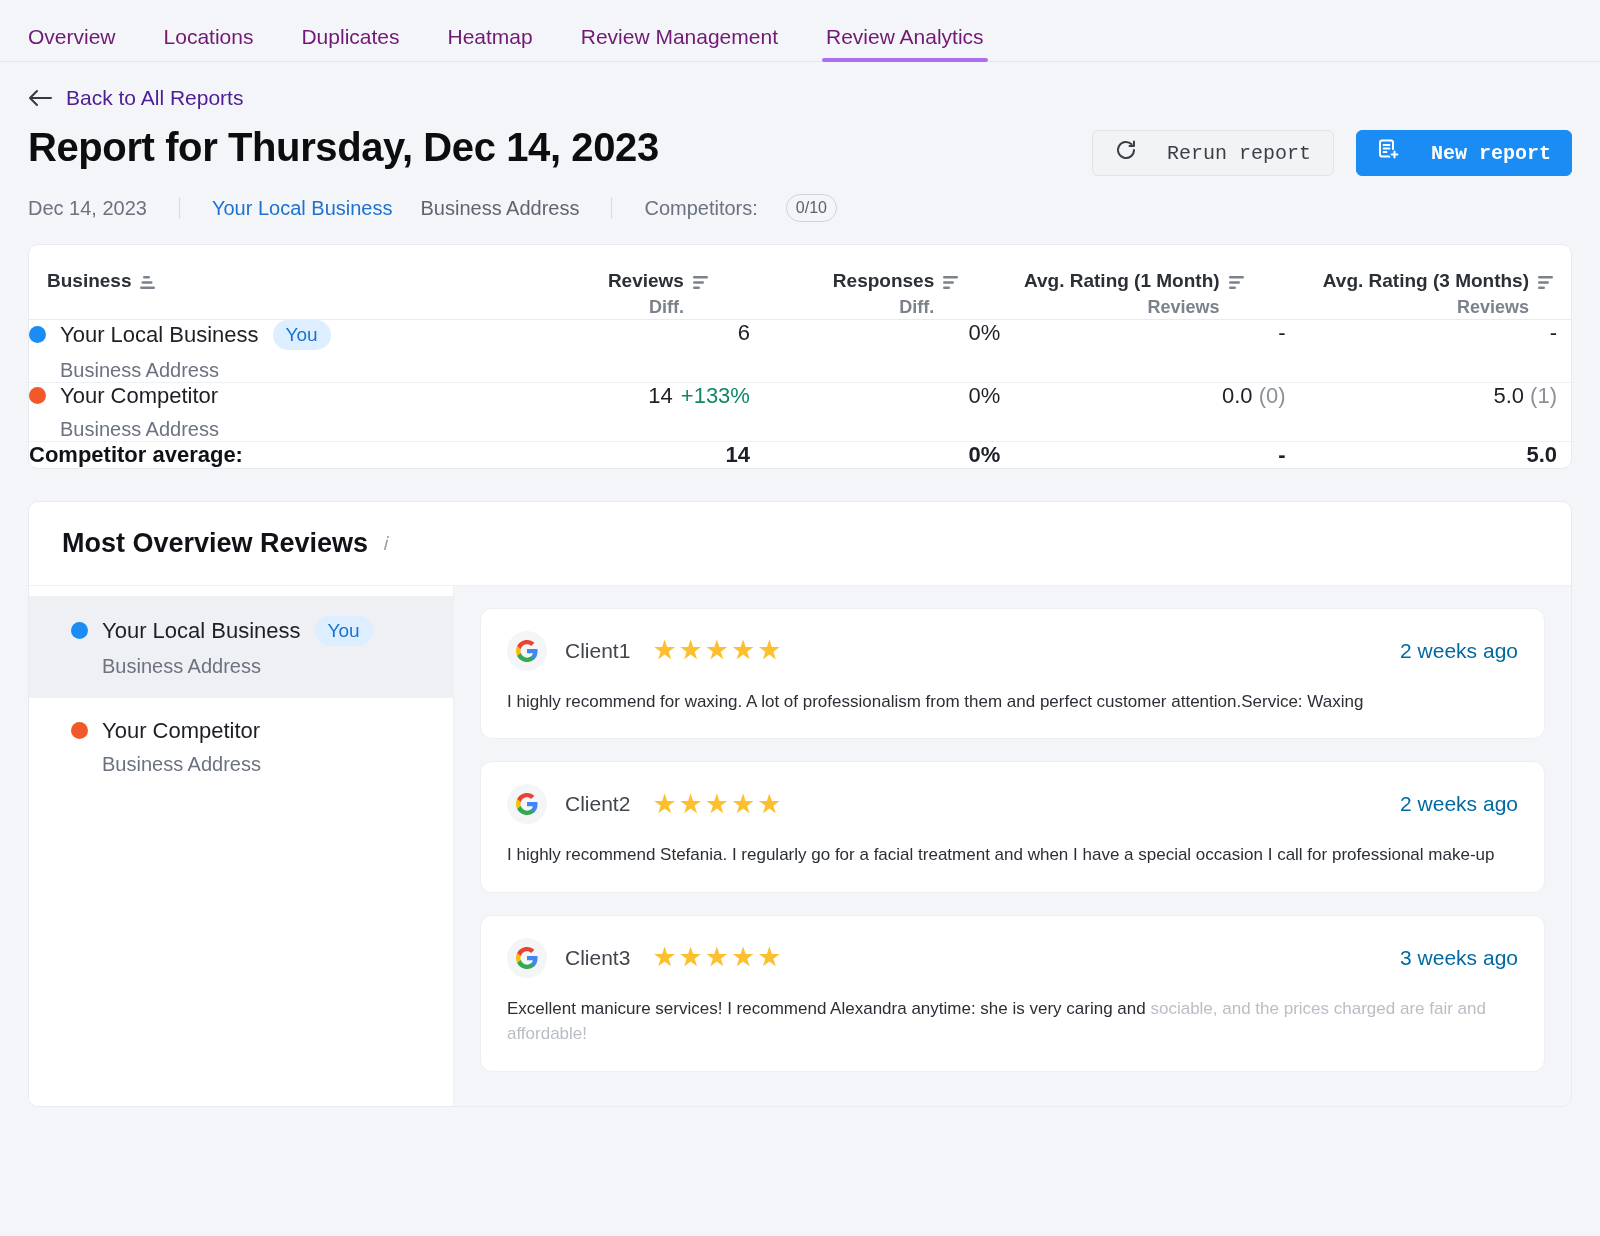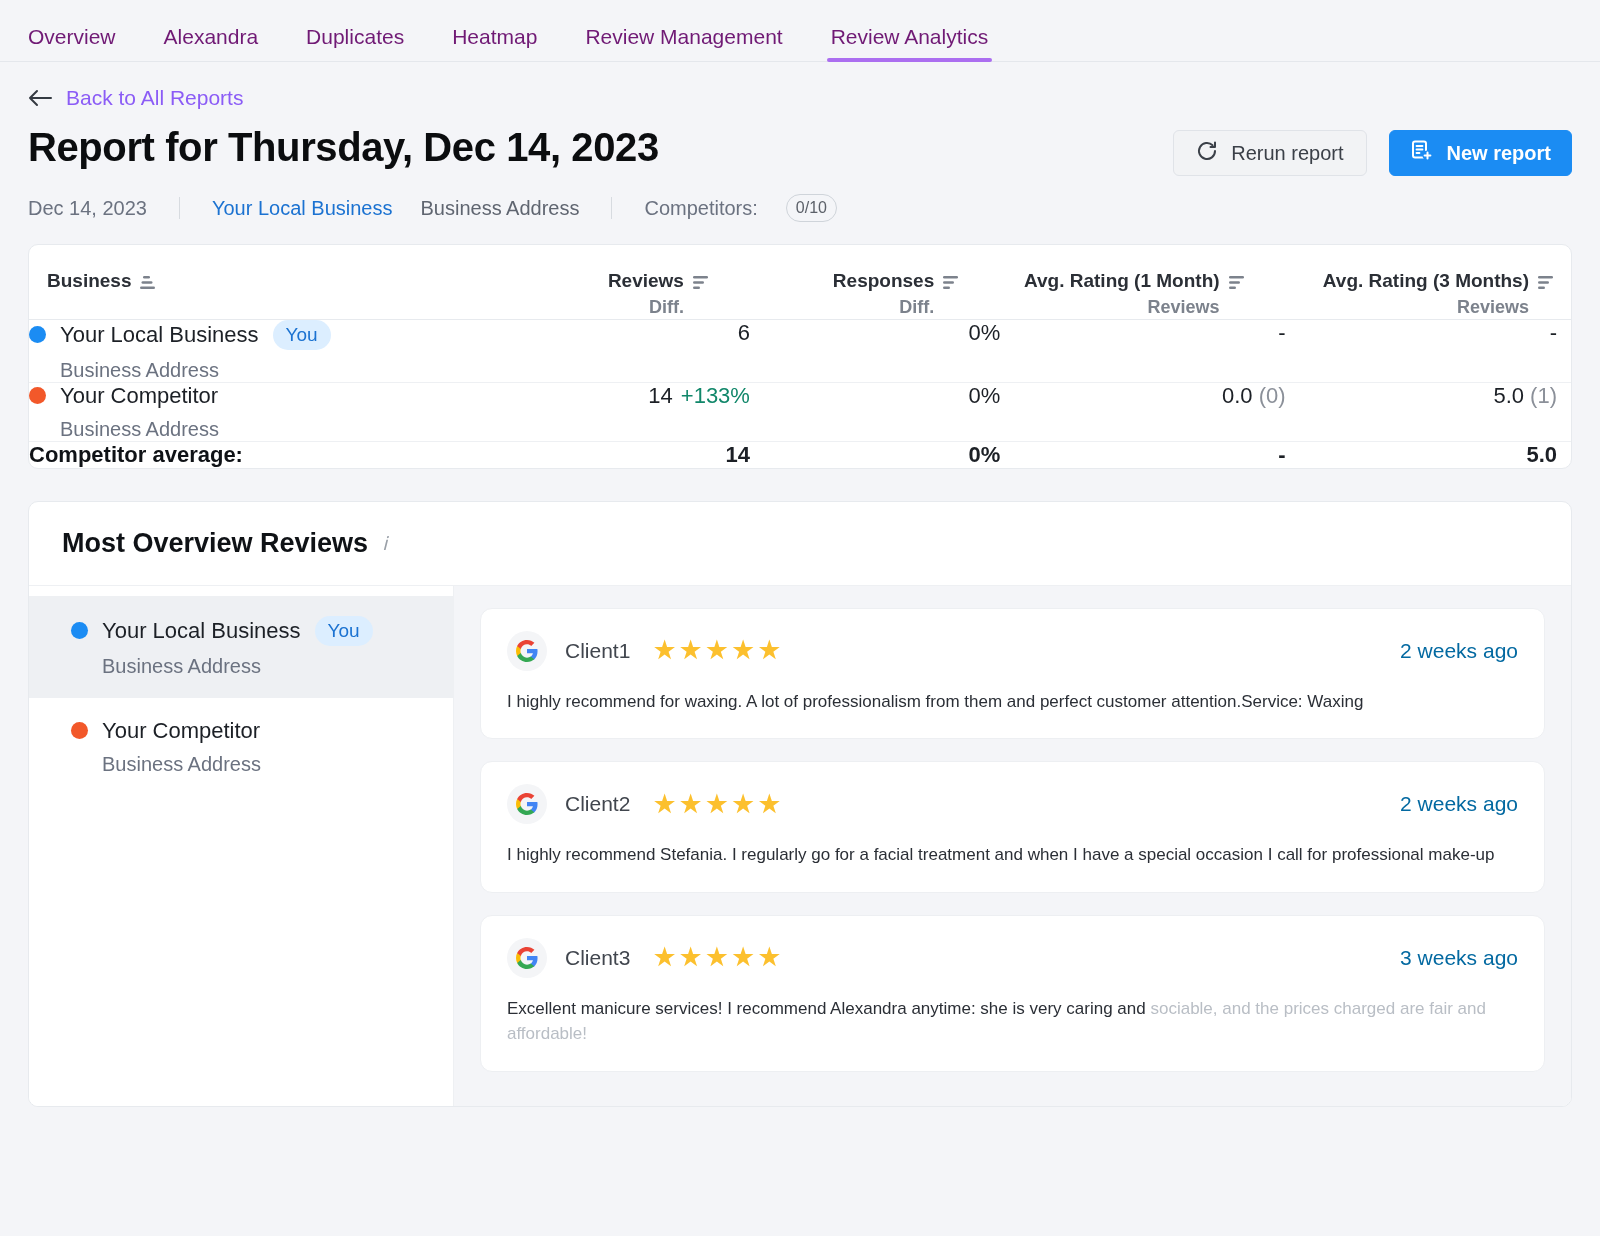--- a/index.html
+++ b/index.html
@@ -42,45 +42,46 @@
     border-radius: 2px;
   }
 
   
   .page { padding: 0 28px; }
 
   .backlink {
     display: flex; align-items: center; gap: 12px;
     margin-top: 24px;
     font-size: 21px;
-    color: #8b5cf6;
+    color: #4c1d95;
     cursor: pointer;
     width: max-content;
   }
   .backlink svg { display: block; }
 
   .titlerow {
     display: flex; align-items: flex-start; justify-content: space-between;
     margin-top: 14px;
   }
   .page-title {
     font-size: 40px;
     font-weight: bold;
     letter-spacing: -0.4px;
     color: #0b0d0f;
     line-height: 1.15;
   }
   .actions { display: flex; align-items: center; gap: 22px; padding-top: 6px; }
   .btn {
-    display: inline-flex; align-items: center; gap: 13px;
+    display: inline-flex; align-items: center; gap: 30px;
     height: 46px; padding: 0 22px;
     border-radius: 6px;
     font-size: 20px;
     cursor: pointer;
     white-space: nowrap;
+    font-family: Liberation Mono, monospace;
   }
   .btn-secondary {
     background: #f2f3f5;
     border: 1px solid #e0e3e8;
     color: #3b4048;
   }
   .btn-primary {
     background: #1b8cf3;
     border: 1px solid #1b8cf3;
     color: #ffffff;
@@ -226,21 +227,21 @@
     line-height: 1.5;
     color: #2b2f36;
   }
   .rv-text.faded-tail .tail { color: #b9bec5; }
 </style>
 </head>
 <body>
 
 <div class="tabbar">
   <div class="tab">Overview</div>
-  <div class="tab">Alexandra</div>
+  <div class="tab">Locations</div>
   <div class="tab">Duplicates</div>
   <div class="tab">Heatmap</div>
   <div class="tab">Review Management</div>
   <div class="tab active">Review Analytics</div>
 </div>
 
 <div class="page">
 
   <div class="backlink">
     <span>

